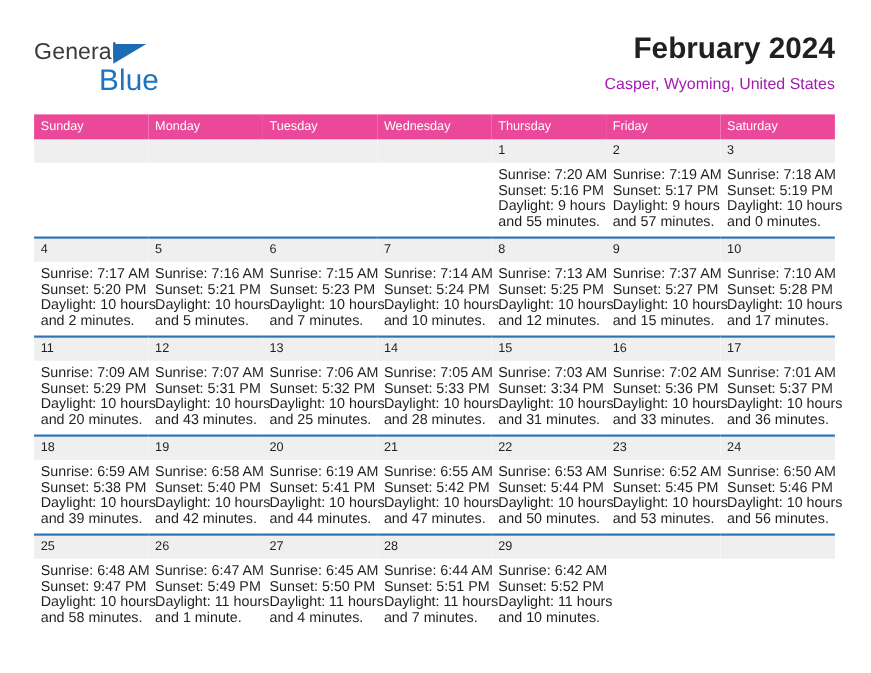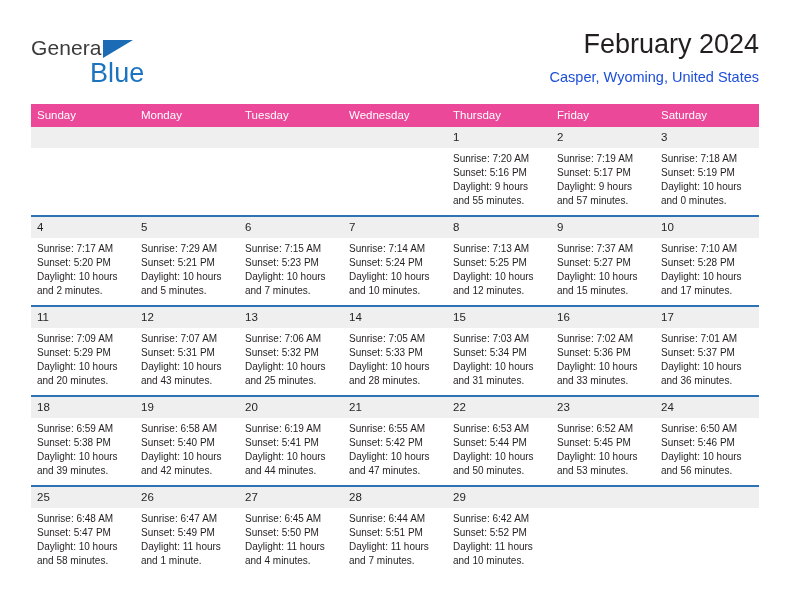--- a/index.html
+++ b/index.html
@@ -64,29 +64,29 @@
   }
 
   .titles {
     position: absolute;
     right: 0;
     top: 0;
     text-align: right;
   }
   .cal-title {
     font-size: 27px;
-    font-weight: normal;
+    font-weight: bold;
     color: #231f20;
     line-height: 32px;
     white-space: nowrap;
   }
   .cal-subtitle {
     margin-top: 8px;
     font-size: 14.5px;
-    color: #1d4ed8;
+    color: #a21caf;
     line-height: 18px;
     white-space: nowrap;
   }
 
   
   .calendar {
     position: absolute;
     left: 31px;
     top: 104px;
     width: 728px;
@@ -122,21 +122,21 @@
     line-height: 16px;
     font-size: 11.5px;
     color: #231f20;
     padding: 2px 0 3px 6px;
   }
   .daynum.empty {
     color: transparent;
   }
   .cell-body {
     padding: 4px 6px 0 6px;
-    font-size: 10px;
+    font-size: 13px;
     line-height: 14.1px;
     color: #231f20;
   }
   .cell-body div {
     white-space: nowrap;
   }
 </style>
 </head>
 <body>
 
@@ -221,21 +221,21 @@
             <div class="cell-body">
               <div>Sunrise: 7:17 AM</div>
               <div>Sunset: 5:20 PM</div>
               <div>Daylight: 10 hours</div>
               <div>and 2 minutes.</div>
             </div>
           </td>
           <td>
             <div class="daynum">5</div>
             <div class="cell-body">
-              <div>Sunrise: 7:29 AM</div>
+              <div>Sunrise: 7:16 AM</div>
               <div>Sunset: 5:21 PM</div>
               <div>Daylight: 10 hours</div>
               <div>and 5 minutes.</div>
             </div>
           </td>
           <td>
             <div class="daynum">6</div>
             <div class="cell-body">
               <div>Sunrise: 7:15 AM</div>
               <div>Sunset: 5:23 PM</div>
@@ -314,21 +314,21 @@
               <div>Sunrise: 7:05 AM</div>
               <div>Sunset: 5:33 PM</div>
               <div>Daylight: 10 hours</div>
               <div>and 28 minutes.</div>
             </div>
           </td>
           <td>
             <div class="daynum">15</div>
             <div class="cell-body">
               <div>Sunrise: 7:03 AM</div>
-              <div>Sunset: 5:34 PM</div>
+              <div>Sunset: 3:34 PM</div>
               <div>Daylight: 10 hours</div>
               <div>and 31 minutes.</div>
             </div>
           </td>
           <td>
             <div class="daynum">16</div>
             <div class="cell-body">
               <div>Sunrise: 7:02 AM</div>
               <div>Sunset: 5:36 PM</div>
               <div>Daylight: 10 hours</div>
@@ -408,21 +408,21 @@
               <div>Daylight: 10 hours</div>
               <div>and 56 minutes.</div>
             </div>
           </td>
         </tr>
         <tr class="week-row">
           <td>
             <div class="daynum">25</div>
             <div class="cell-body">
               <div>Sunrise: 6:48 AM</div>
-              <div>Sunset: 5:47 PM</div>
+              <div>Sunset: 9:47 PM</div>
               <div>Daylight: 10 hours</div>
               <div>and 58 minutes.</div>
             </div>
           </td>
           <td>
             <div class="daynum">26</div>
             <div class="cell-body">
               <div>Sunrise: 6:47 AM</div>
               <div>Sunset: 5:49 PM</div>
               <div>Daylight: 11 hours</div>

